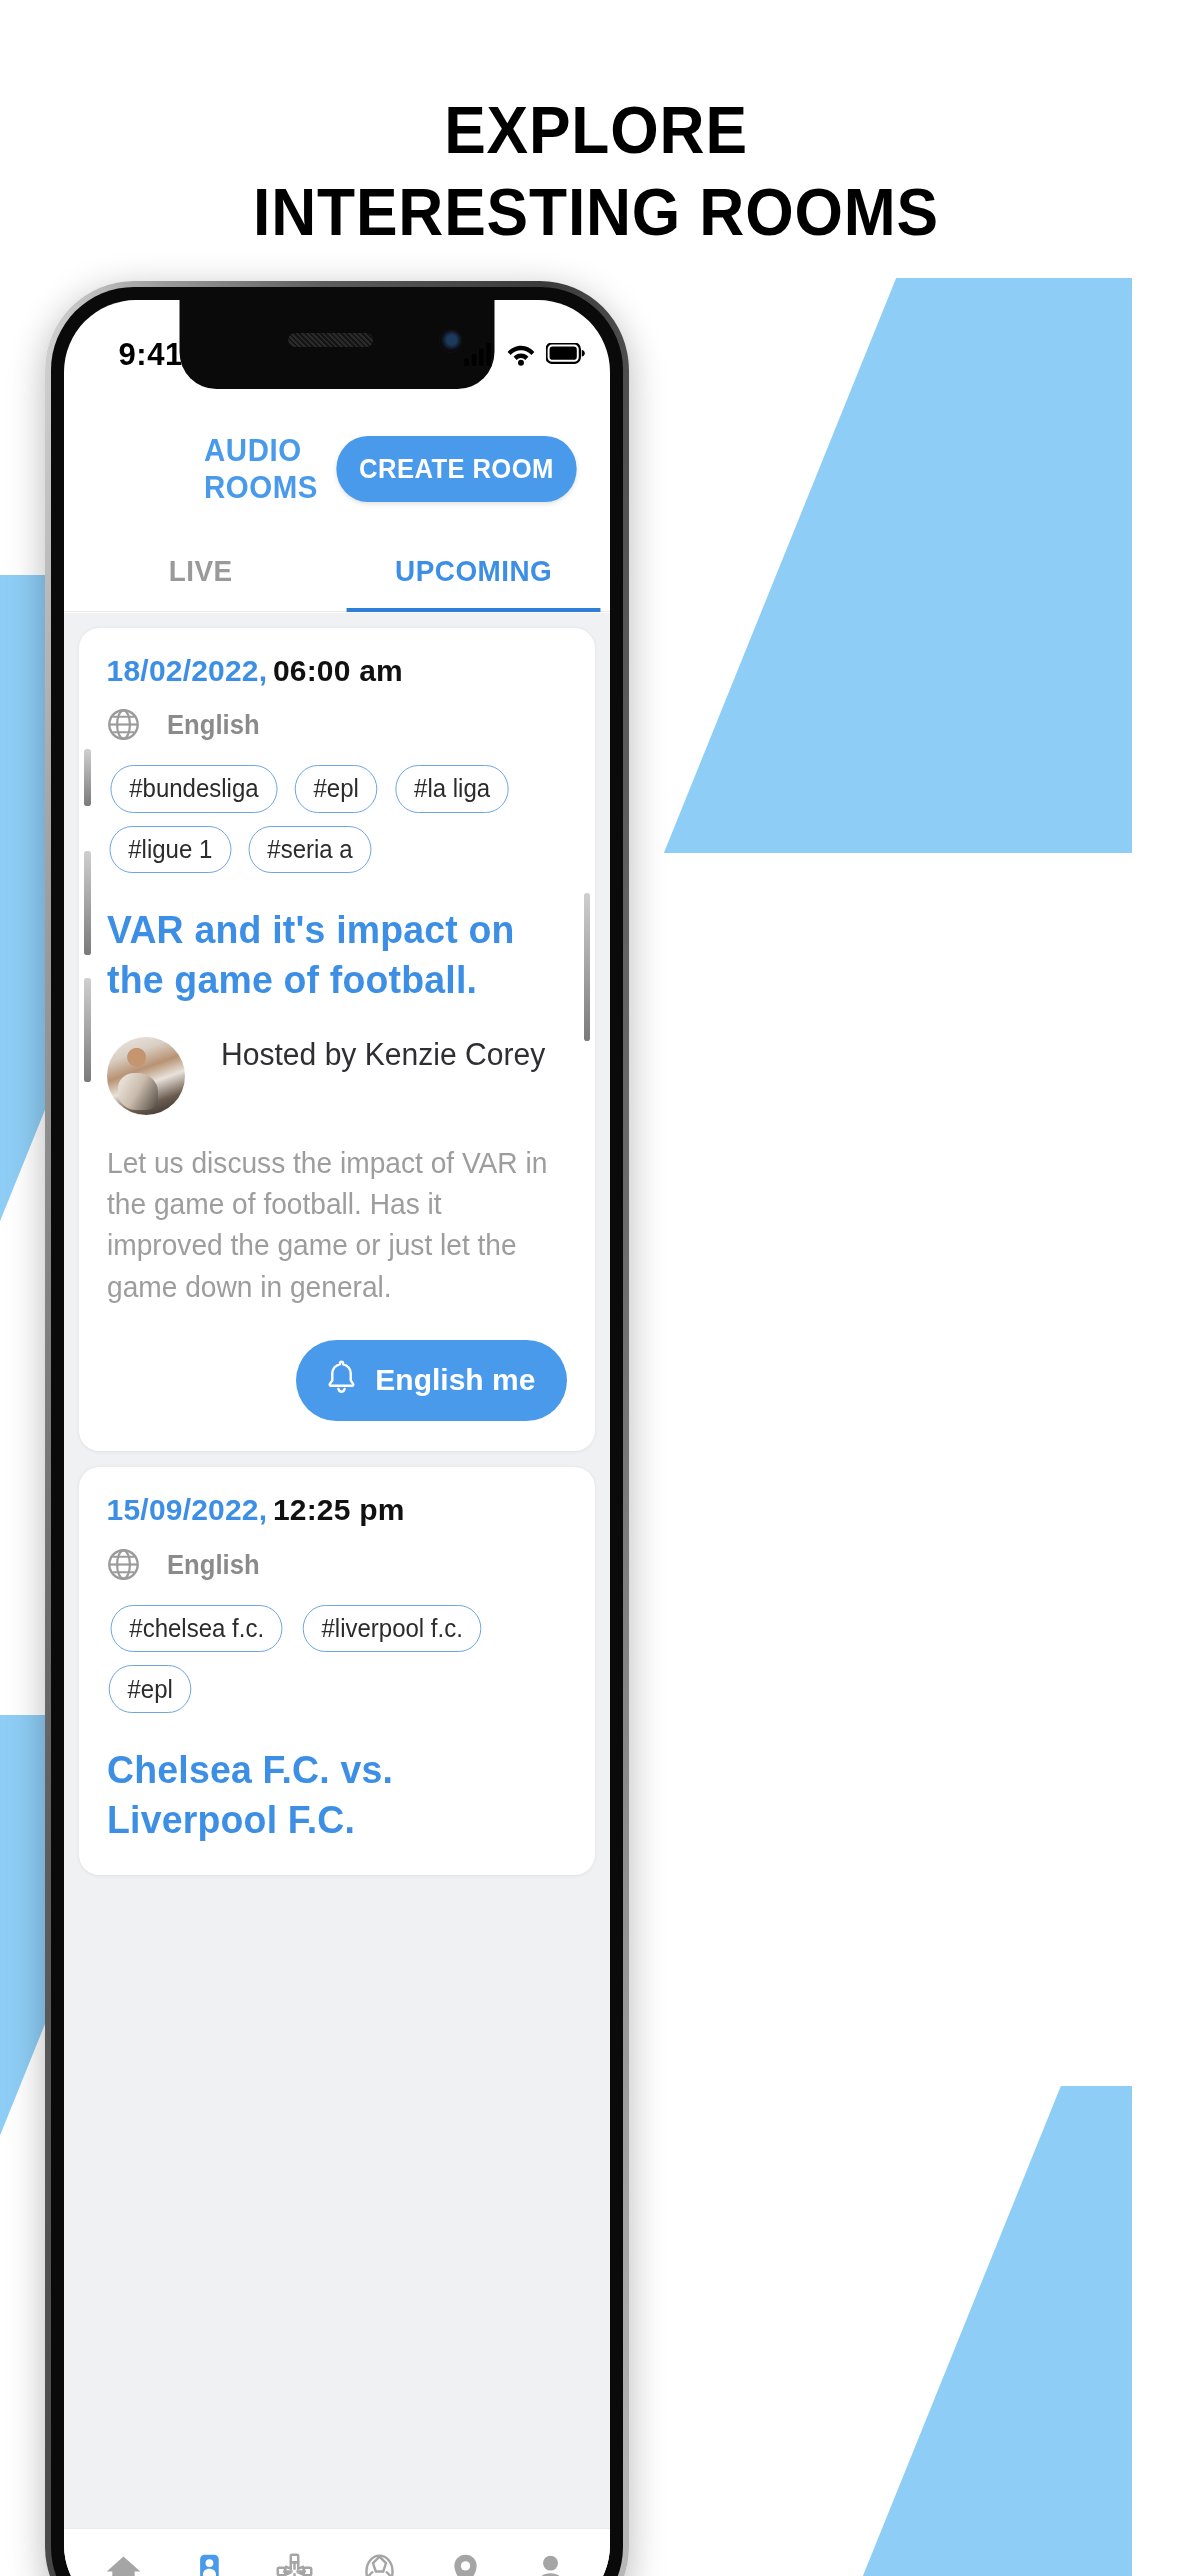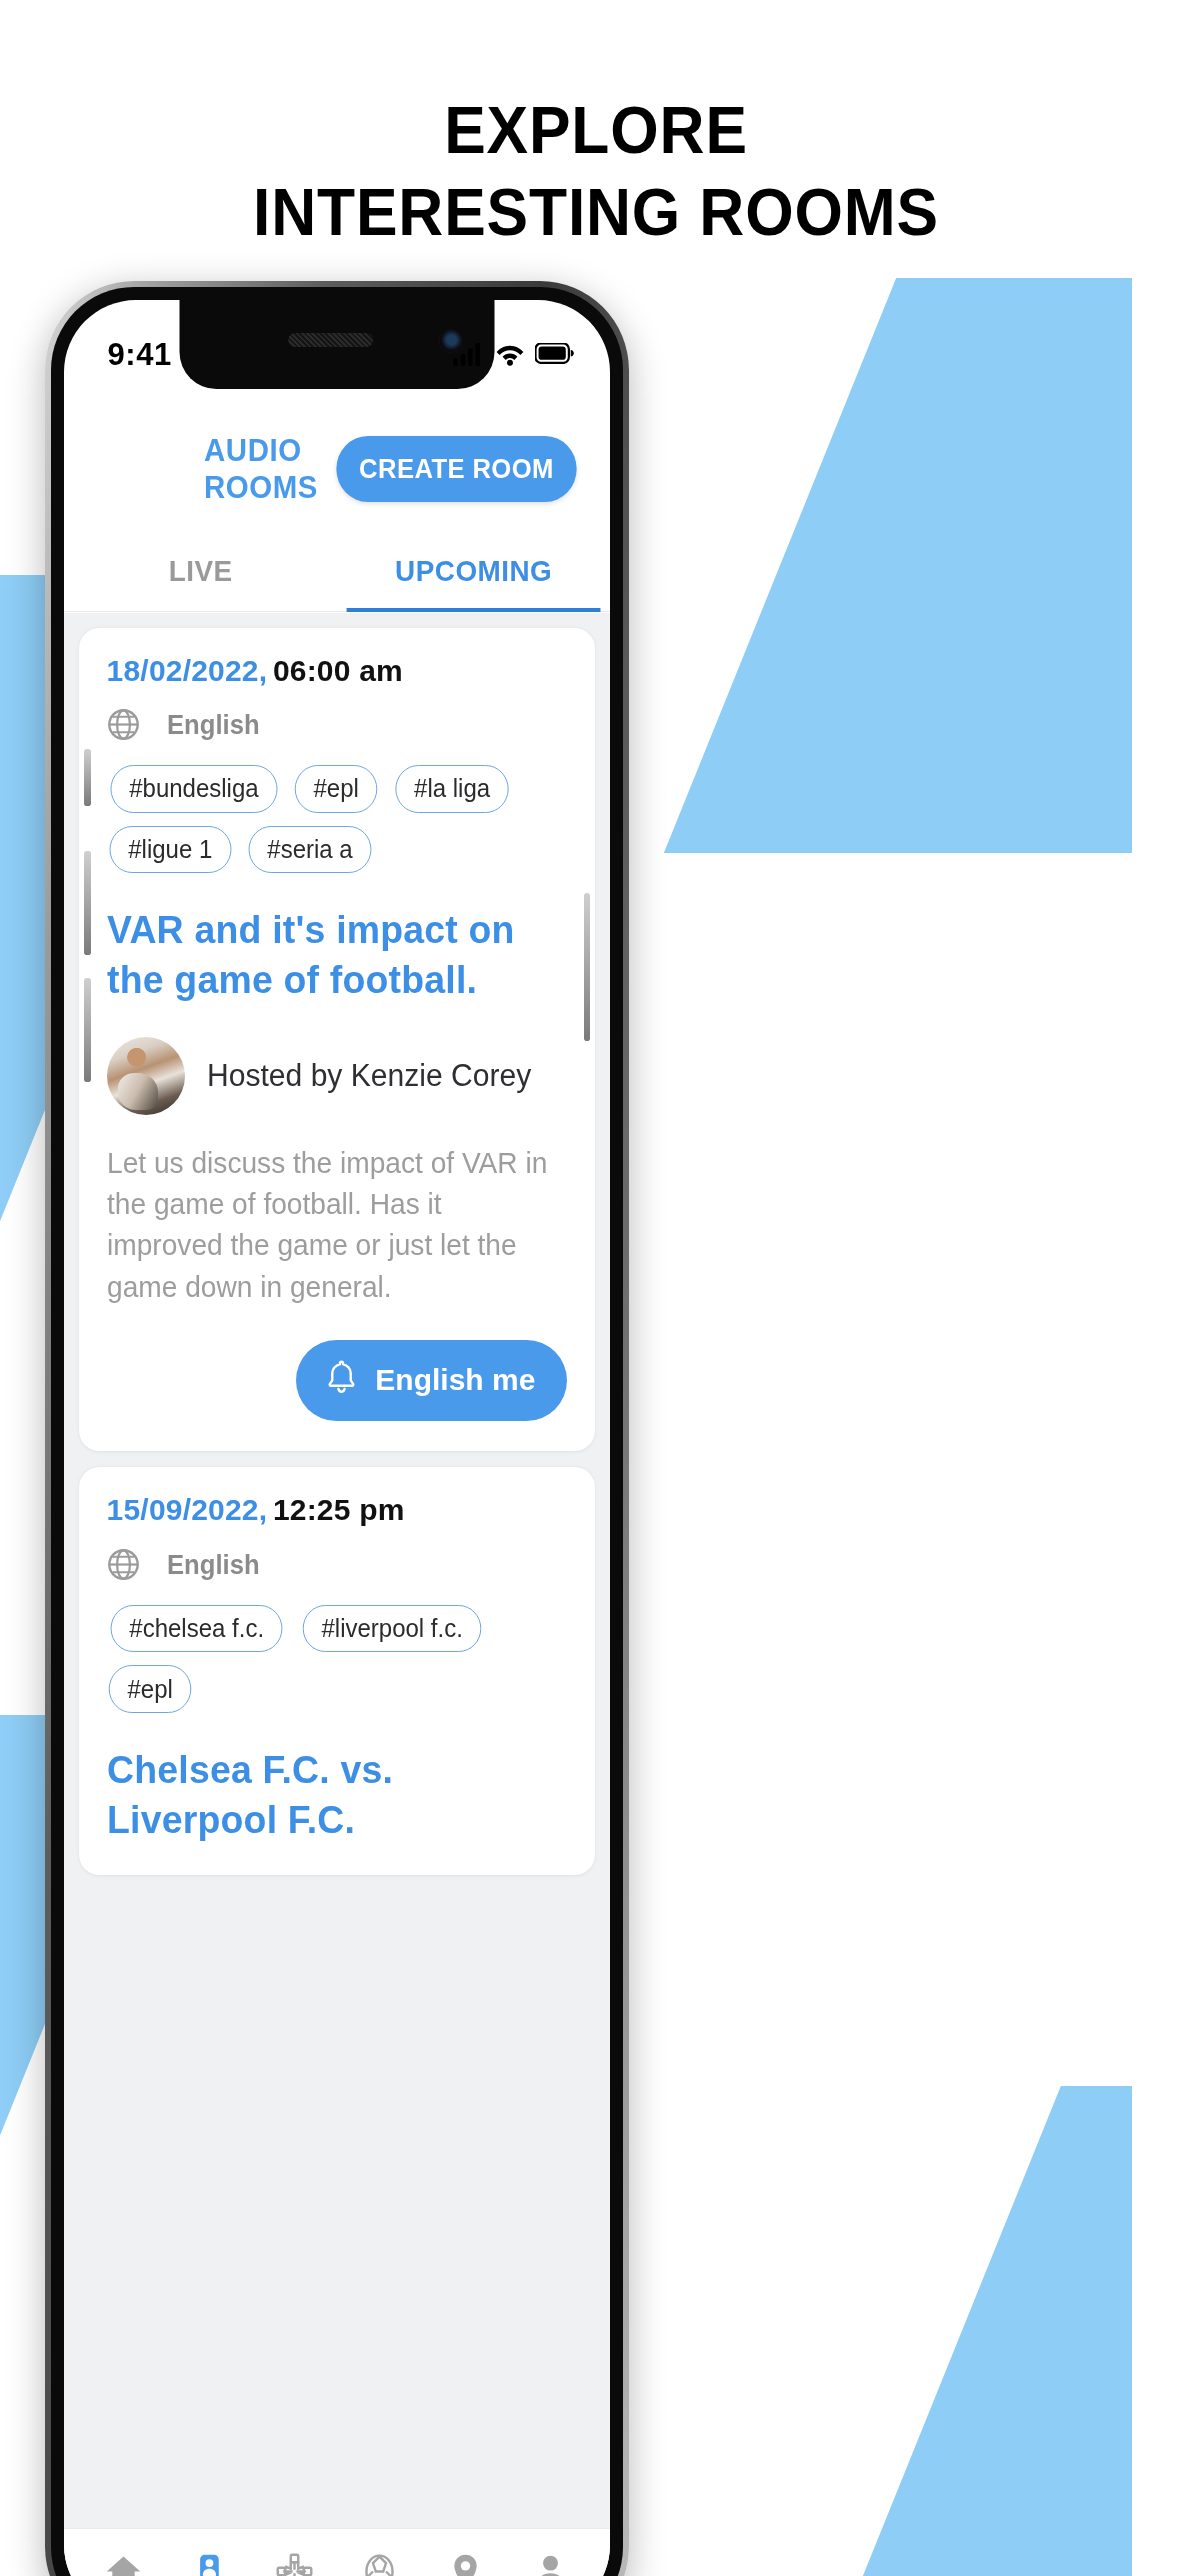--- a/index.html
+++ b/index.html
@@ -96,21 +96,21 @@
   }
   .camera {
     position: absolute; top: 29px; right: 32px;
     width: 24px; height: 24px; border-radius: 50%;
     background: radial-gradient(circle at 55% 45%, #1d3a5c 0 28%, #0b0b12 60%, #000 100%);
     border: 1.9px solid #111;
   }
 
   
   .statusbar {
-    position: absolute; top: 0; left: 1px; width: 100%; height: 89px;
+    position: absolute; top: 0; left: 12px; width: 100%; height: 89px;
     display: flex; align-items: center; justify-content: space-between;
     padding: 0 37px 0 43px;
     z-index: 21;
   }
   .status-time {
     font-size: 31px; font-weight: bold; color: #000;
     margin-top: 22px; letter-spacing: 0.5px;
   }
   .status-icons { display: flex; align-items: center; gap: 10.2px; margin-top: 22px; }
 
@@ -179,21 +179,21 @@
     padding: 8.3px 18.5px; font-size: 25px; color: #2b2b2b;
     background: #fff; white-space: nowrap; transform: scaleX(.96);
   }
 
   .card-title {
     margin-top: 32px;
     color: #3d8fe5; font-weight: bold; font-size: 39px;
     line-height: 1.28; letter-spacing: 0.2px; transform: scaleX(.96); transform-origin: left top;
   }
 
-  .host-row { display: flex; align-items: center; gap: 22px; margin-top: 32px; }
+  .host-row { display: flex; gap: 36px; margin-top: 32px; }
   .avatar {
     width: 78px; height: 78px; border-radius: 50%;
     overflow: hidden; flex: 0 0 78px;
     background:
       radial-gradient(circle at 38% 26%, #c4956e 0 12%, transparent 13%),
       linear-gradient(160deg,#efeae4 0%, #d9cfc4 24%, #b89273 42%, #e8e2da 58%, #6b5c50 78%, #2b2724 100%);
     position: relative;
   }
   .avatar::after {
     content:""; position:absolute; left:14%; top:46%; width:52%; height:48%;

